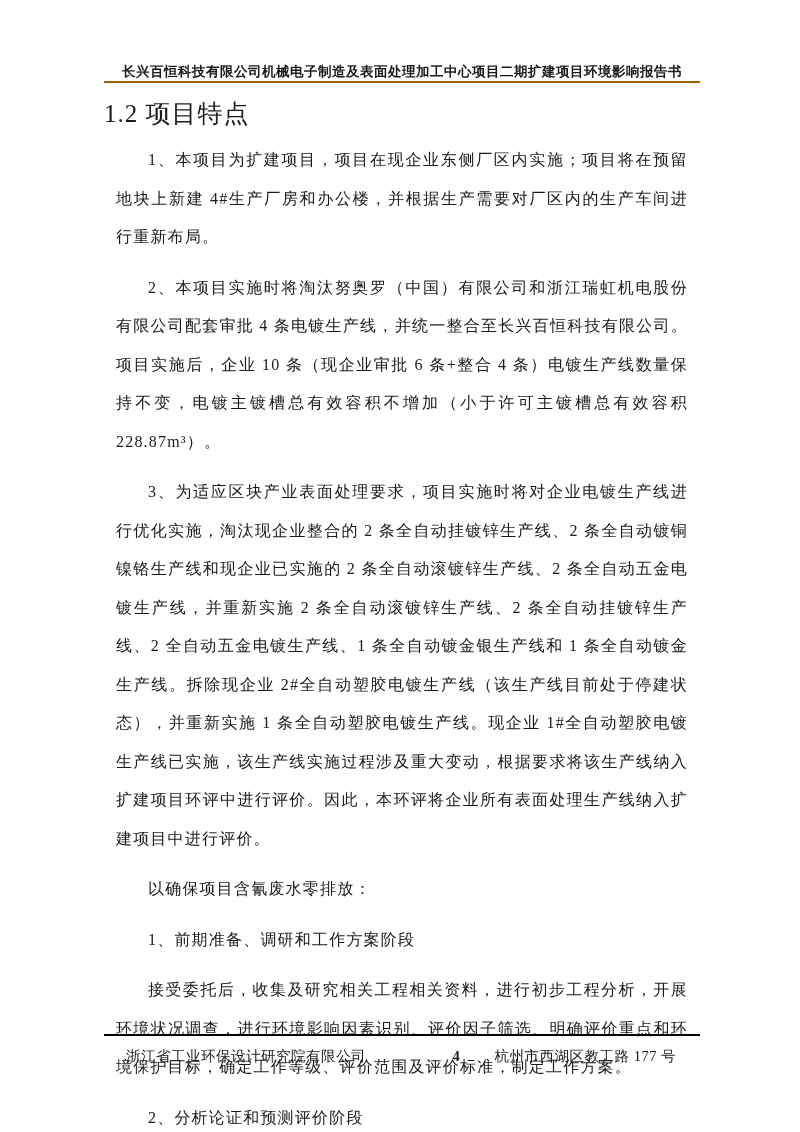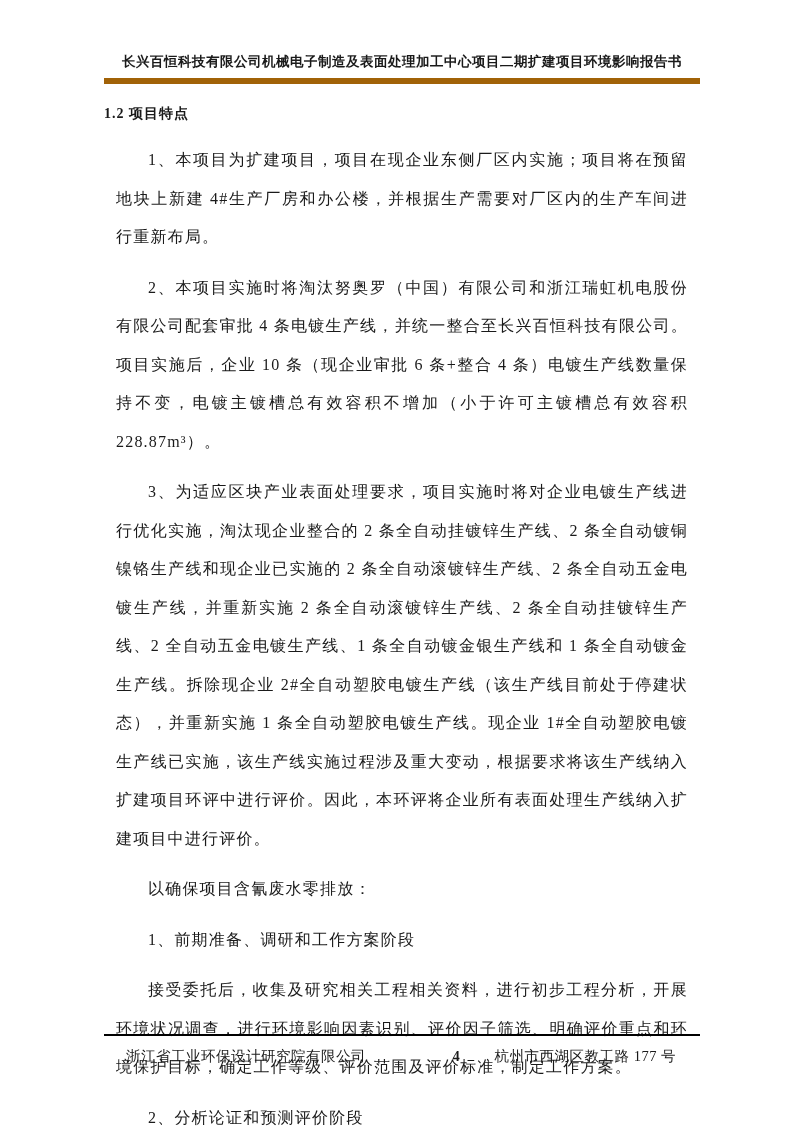--- a/index.html
+++ b/index.html
@@ -11,43 +11,42 @@
     position: relative;
     width: 800px;
     height: 1132px;
     background: #ffffff;
     font-family: "Liberation Serif", "DejaVu Serif", serif;
     color: #1a1a1a;
     overflow: hidden;
   }
   .header {
     position: absolute;
-    top: 2px;
+    top: 12px;
     left: 104px;
     width: 596px;
     padding-top: 51px;
-    padding-bottom: 7px;
-    border-bottom: 6px solid #a16207;
+    border-bottom: 2px solid #a16207;
   }
   .header-title {
     text-align: center;
     font-size: 13.5px;
     font-weight: bold;
     letter-spacing: 0.5px;
     white-space: nowrap;
   }
   .content {
     position: absolute;
     top: 86px;
     left: 104px;
     width: 596px;
   }
   .section-heading {
-    font-size: 14px;
-    font-weight: bold;
+    font-size: 25px;
+    font-weight: normal;
     letter-spacing: 1px;
     margin: 13px 0 5px 0;
     line-height: 30px;
   }
   .body-para {
     font-size: 16px;
     line-height: 38.5px;
     letter-spacing: 1.2px;
     text-align: justify;
     text-align-last: left;

